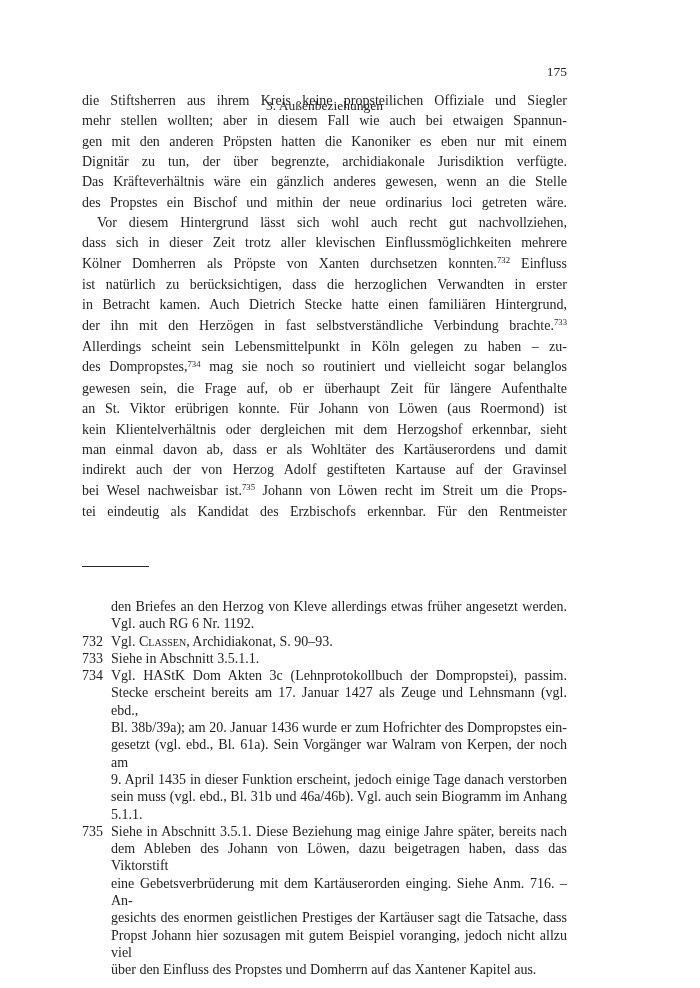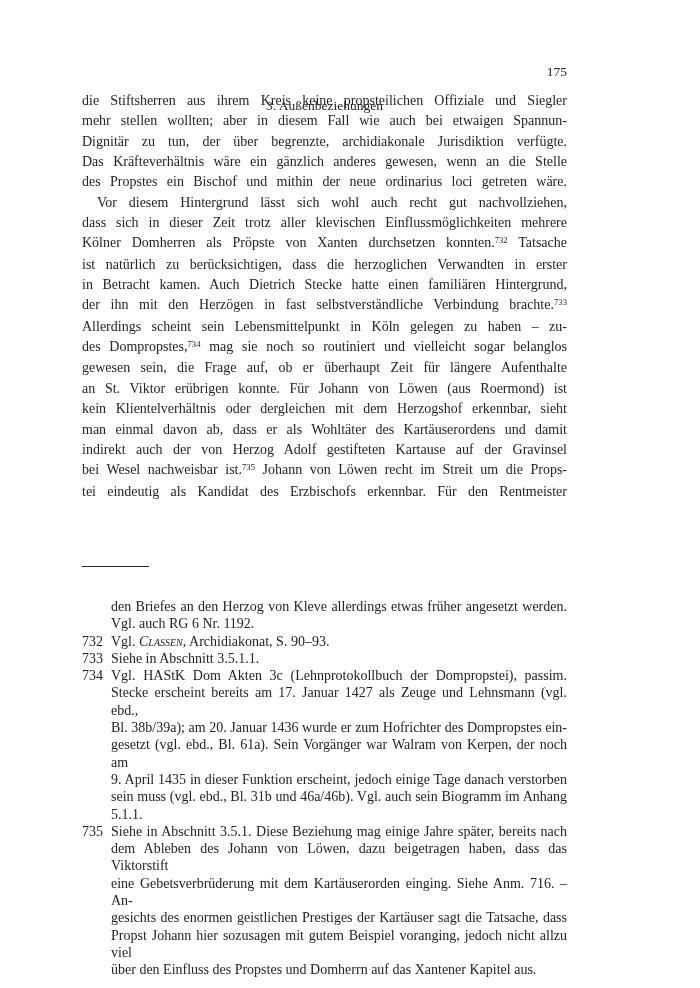--- a/index.html
+++ b/index.html
@@ -14,41 +14,42 @@
   .body-text{position:absolute;left:82px;top:91px;width:485px;font-size:14px;line-height:20.35px;}
   .footnotes{position:absolute;left:82px;top:574px;width:485px;font-size:14px;line-height:17.3px;margin-top:24px;}
   .fn-sep{position:absolute;left:82px;top:566px;width:67px;border-top:1.2px solid #2a2a2a;}
   .fn-entry{display:flex;}
   .fn-num{width:29px;flex:none;}
   .fn-body{flex:1;min-width:0;}
   .line{white-space:normal;}
   .line.j{text-align:justify;text-align-last:justify;}
   .line.ind{text-indent:15px;}
   .i{}
-  .sc{font-variant:small-caps;font-style:italic;}
+  .sc{font-variant:small-caps;}
   .sup{font-size:0.62em;position:relative;top:-0.5em;}
 </style>
 </head>
 <body>
 
 <div class="page">
   <header class="pagehead">
     <span class="head-title">3. Außenbeziehungen</span>
     <span class="head-num">175</span>
   </header>
 
   <main class="body-text">
       <div class="line j"><span>die Stiftsherren aus ihrem Kreis keine propsteilichen Offiziale und Siegler</span></div>
       <div class="line j"><span>mehr stellen wollten; aber in diesem Fall wie auch bei etwaigen Spannun-</span></div>
+      <div class="line j"><span>gen mit den anderen Pröpsten hatten die Kanoniker es eben nur mit einem</span></div>
       <div class="line j"><span>Dignitär zu tun, der über begrenzte, archidiakonale Jurisdiktion verfügte.</span></div>
       <div class="line j"><span>Das Kräfteverhältnis wäre ein gänzlich anderes gewesen, wenn an die Stelle</span></div>
       <div class="line j"><span>des Propstes ein Bischof und mithin der neue </span><span class="i">ordinarius loci</span><span> getreten wäre.</span></div>
       <div class="line j ind"><span>Vor diesem Hintergrund lässt sich wohl auch recht gut nachvollziehen,</span></div>
       <div class="line j"><span>dass sich in dieser Zeit trotz aller klevischen Einflussmöglichkeiten mehrere</span></div>
-      <div class="line j"><span>Kölner Domherren als Pröpste von Xanten durchsetzen konnten.</span><span class="sup">732</span><span> Tatsache</span></div>
+      <div class="line j"><span>Kölner Domherren als Pröpste von Xanten durchsetzen konnten.</span><span class="sup">732</span><span> Einfluss</span></div>
       <div class="line j"><span>ist natürlich zu berücksichtigen, dass die herzoglichen Verwandten in erster</span></div>
       <div class="line j"><span>in Betracht kamen. Auch Dietrich Stecke hatte einen familiären Hintergrund,</span></div>
       <div class="line j"><span>der ihn mit den Herzögen in fast selbstverständliche Verbindung brachte.</span><span class="sup">733</span></div>
       <div class="line j"><span>Allerdings scheint sein Lebensmittelpunkt in Köln gelegen zu haben – zu-</span></div>
       <div class="line j"><span>des Dompropstes,</span><span class="sup">734</span><span> mag sie noch so routiniert und vielleicht sogar belanglos</span></div>
       <div class="line j"><span>gewesen sein, die Frage auf, ob er überhaupt Zeit für längere Aufenthalte</span></div>
       <div class="line j"><span>an St. Viktor erübrigen konnte. Für Johann von Löwen (aus Roermond) ist</span></div>
       <div class="line j"><span>kein Klientelverhältnis oder dergleichen mit dem Herzogshof erkennbar, sieht</span></div>
       <div class="line j"><span>man einmal davon ab, dass er als Wohltäter des Kartäuserordens und damit</span></div>
       <div class="line j"><span>indirekt auch der von Herzog Adolf gestifteten Kartause auf der Gravinsel</span></div>

